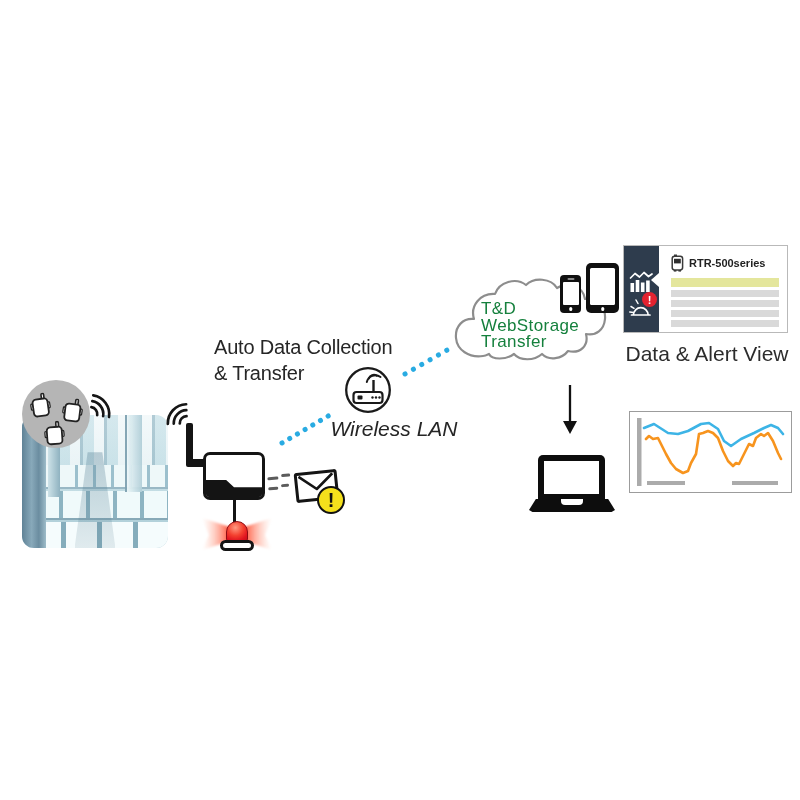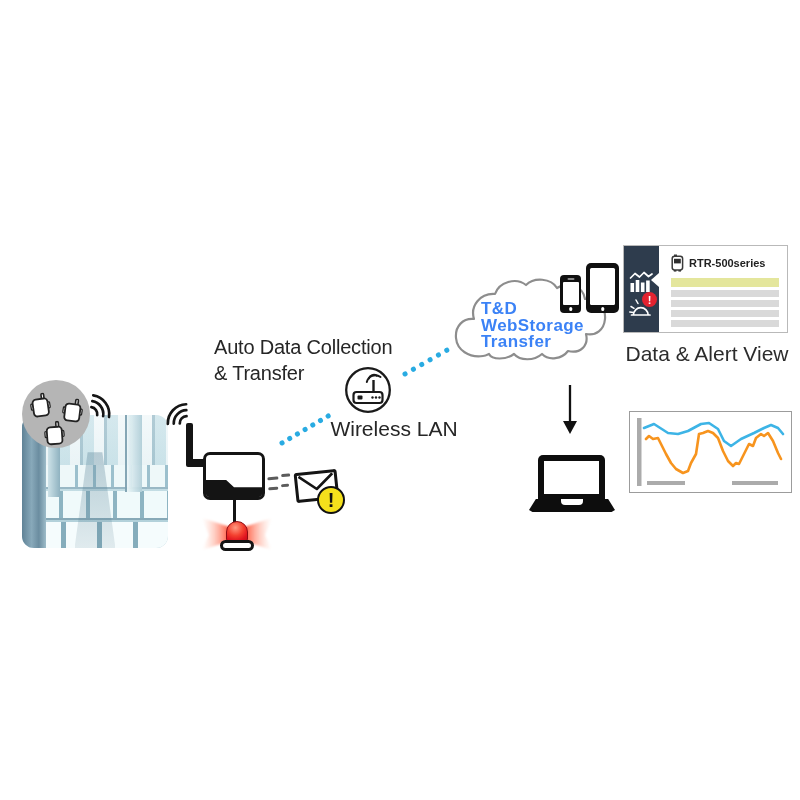--- a/index.html
+++ b/index.html
@@ -61,34 +61,34 @@
   .dash.d1 { left:0;  top:2px;  width:11px; }
   .dash.d2 { left:14px; top:0;  width:9px; }
   .dash.d3 { left:0;  top:12px; width:10px; }
   .dash.d4 { left:13px; top:10px; width:8px; }
   .envelope { left:295px; top:471px; width:43px; height:30px; background:#fff; border:3px solid #141414; border-radius:3px; transform:rotate(-6deg); z-index:4; }
   .warning { left:317px; top:486px; width:28px; height:28px; border-radius:50%; background:#f4e01c; border:2.5px solid #111;
     display:flex; align-items:center; justify-content:center; font-weight:bold; font-size:20px; color:#111; z-index:5; }
 
   
   .auto-label { left:214px; top:334px; font-size:20px; line-height:26px; color:#262626; letter-spacing:-0.2px; z-index:2; white-space:nowrap; }
-  .wlan-label { left:328px; top:417px; width:132px; text-align:center; font-size:21px; color:#262626; z-index:2; }
+  .wlan-label { left:328px; top:417px; width:132px; text-align:center; font-size:21px; color:#262626; z-index:2;font-style:italic; }
   .dav-label  { left:618px; top:342px; width:178px; text-align:center; font-size:21px; color:#2c2c2c; z-index:2; white-space:nowrap; }
   .da-label   { left:617px; top:507px; width:180px; text-align:center; font-size:21px; color:#2c2c2c; z-index:2; }
 
   
   .router { left:344px; top:366px; z-index:2; }
 
   
   .dots1 { left:276px; top:406px; z-index:1; }
   .dots2 { left:398px; top:343px; z-index:1; }
 
   
   .cloud { left:449px; top:276px; z-index:1; }
-  .cloud-text { left:481px; top:301px; z-index:2; font-weight:bold; color:#3b82f6; font-size:17px; line-height:16.5px; letter-spacing:.4px; }
+  .cloud-text { left:481px; top:301px; z-index:2; font-weight:normal; color:#15803d; font-size:17px; line-height:16.5px; letter-spacing:.4px; }
 
   
   .phone { left:560px; top:275px; width:21px; height:38px; background:#101010; border-radius:4px; z-index:3; }
   .phone-screen { position:absolute; left:2.5px; right:2.5px; top:6.5px; bottom:8.5px; background:#fff; border-radius:1px; }
   .phone-speaker { position:absolute; top:3px; left:50%; transform:translateX(-50%); width:7px; height:1.5px; background:#8a8a8a; border-radius:1px; }
   .home-dot { position:absolute; bottom:2.5px; left:50%; transform:translateX(-50%); width:3.5px; height:3.5px; background:#fff; border-radius:50%; }
   .tablet { left:586px; top:263px; width:33px; height:50px; background:#101010; border-radius:5px; z-index:3; }
   .tablet-screen { position:absolute; left:4px; right:4px; top:4.5px; bottom:8.5px; background:#fff; border-radius:1.5px; }
 
   

